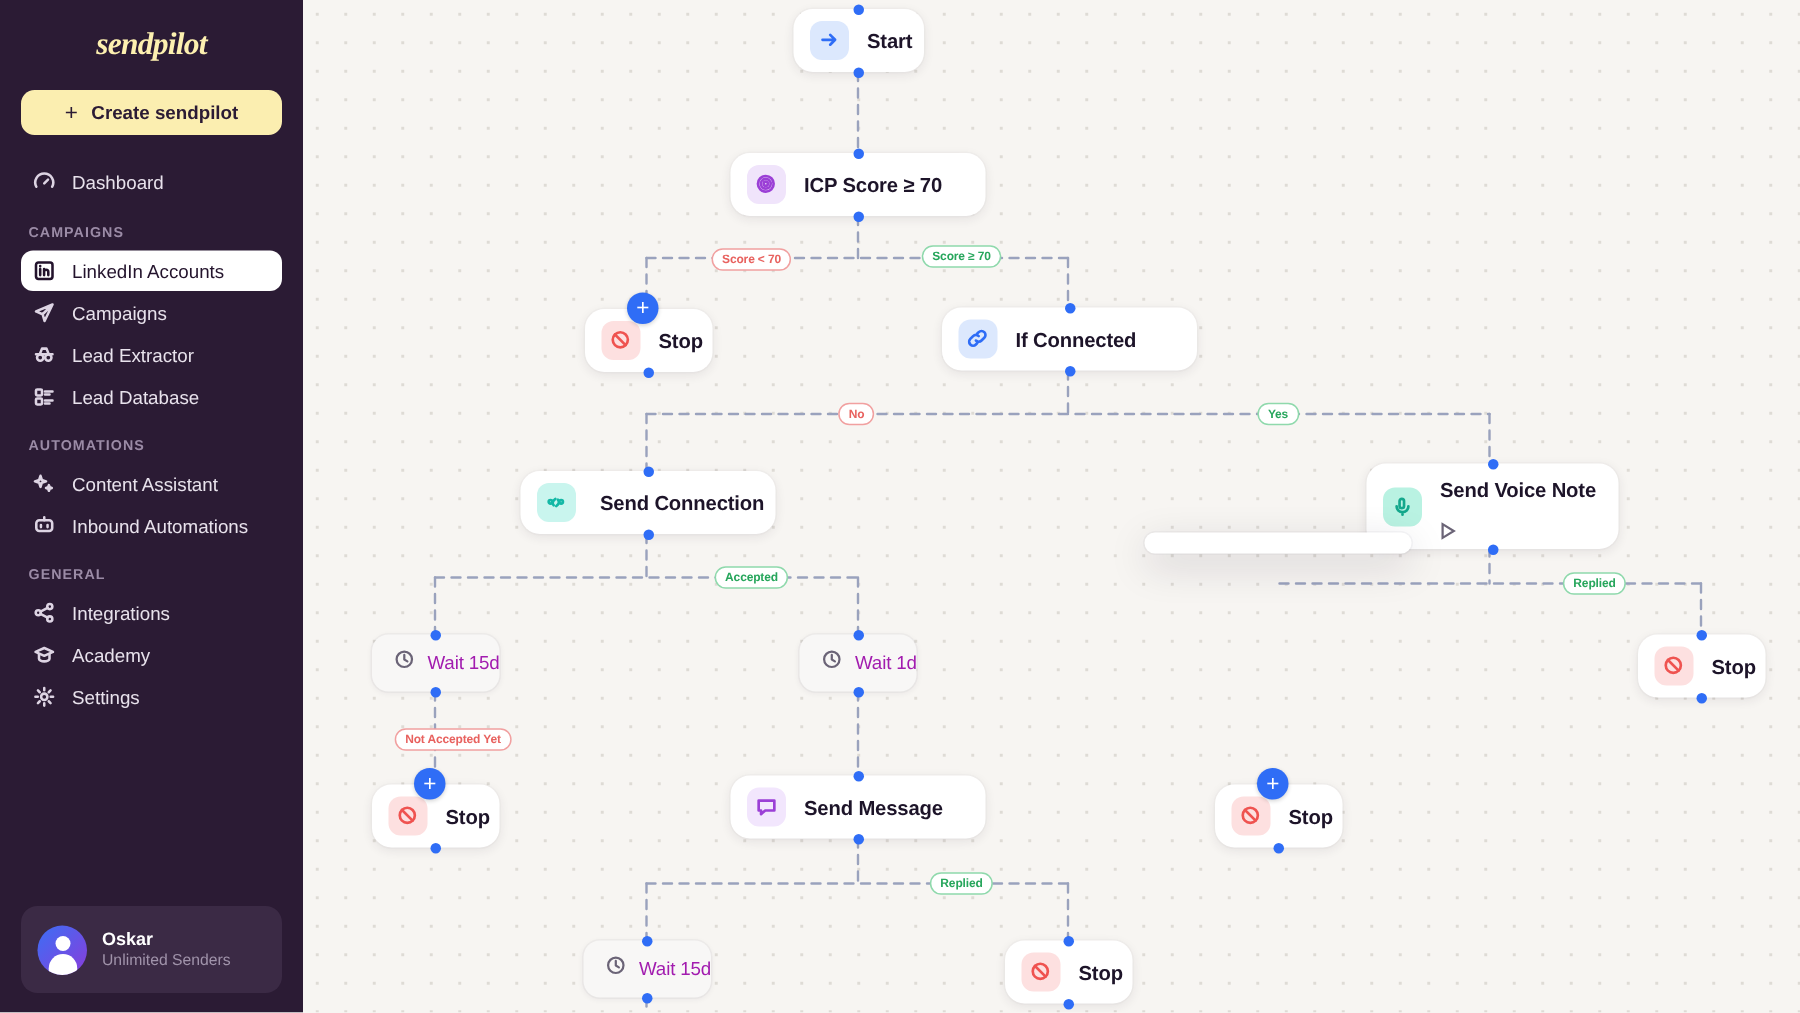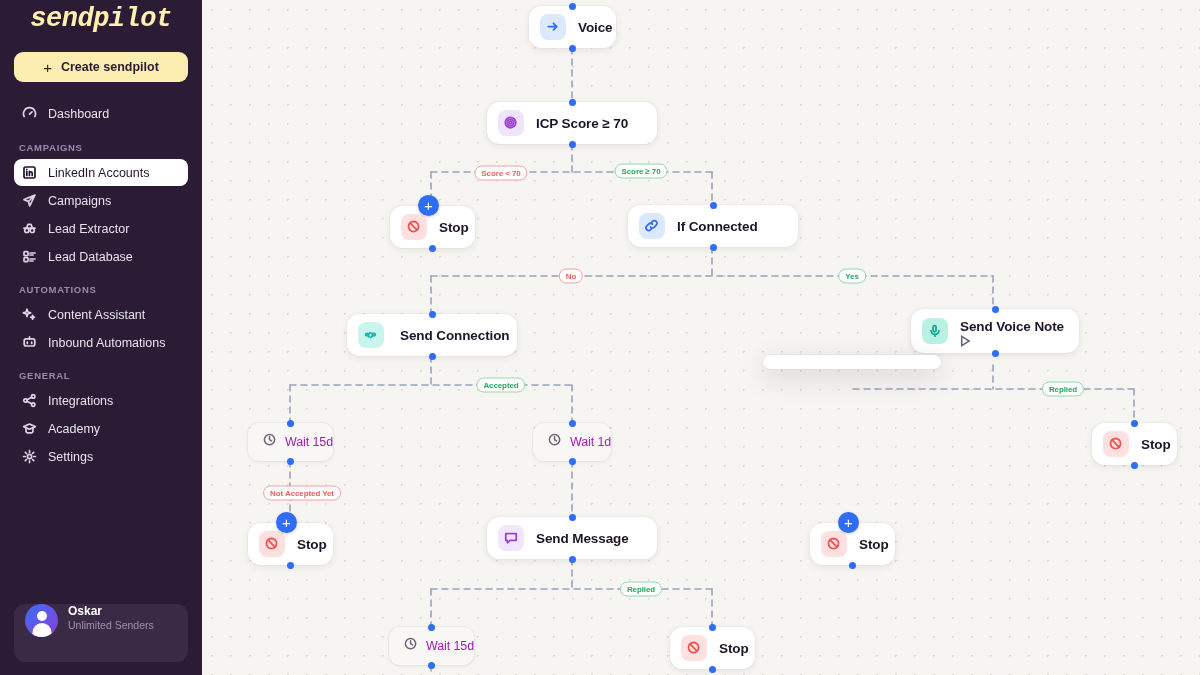--- a/index.html
+++ b/index.html
@@ -16,25 +16,25 @@
     width: 202px; height: 675px;
     background: #2b1b34;
     display: flex; flex-direction: column;
     flex: 0 0 202px;
     position: relative;
     padding: 0 14px;
   }
   #brand {
     text-align: center;
     color: #fdf0b0;
-    font-family: Liberation Mono, monospace;
+    font-family: Liberation Serif, serif;
     font-weight: bold;
-    font-size: 27px;
+    font-size: 21px;
     letter-spacing: -0.5px;
-    margin-top: 4px;
+    margin-top: 17px;
     margin-bottom: 18px;
     font-style: italic;
   }
   #create-campaign {
     background: #fbeeb0;
     color: #2b1b34;
     border: none;
     border-radius: 9px;
     height: 30px;
     width: 100%;
@@ -73,21 +73,21 @@
     font-weight: 500;
   }
   .nav-item.active .ic svg { stroke: #23132c; }
 
   #user-card {
     position: absolute;
     left: 14px; right: 14px; bottom: 13px;
     background: #3b2a45;
     border-radius: 11px;
     height: 58px;
-    display: flex; 
+    display: flex; align-items: center;
     gap: 10px;
     padding: 0 11px;
     cursor: pointer;
   }
   #avatar {
     width: 33px; height: 33px; border-radius: 50%;
     background: linear-gradient(135deg, #3b6ef5 0%, #8a3ddb 100%);
     position: relative; overflow: hidden; flex: 0 0 33px;
   }
   #avatar::before {
@@ -344,21 +344,21 @@
         <path d="M 651 389 H 932" stroke="#9aa2bd" stroke-width="1.6" fill="none" stroke-dasharray="6 5" stroke-linecap="round"></path>
         <path d="M 932 389 V 423" stroke="#9aa2bd" stroke-width="1.6" fill="none" stroke-dasharray="6 5" stroke-linecap="round"></path>
       </svg>
     <div id="nodes-layer">
         <div class="node big" style="left: 327px; top: 6px; width: 87px; height: 42px;">
           <div class="nicon" style="background: rgb(220, 232, 253);">
             <svg viewBox="0 0 15 15" width="14" height="14" fill="none" stroke-width="1.7" stroke-linecap="round" stroke-linejoin="round" stroke="#2f6df6">
               <path d="M2.5 7h9M8 3.5 11.5 7 8 10.5"></path>
             </svg>
           </div>
-          <div class="nlabel">Voice</div>
+          <div class="nlabel">Start</div>
           <div class="handle top"></div>
           <div class="handle bot"></div>
         </div>
         <div class="node big" style="left: 285px; top: 102px; width: 170px; height: 42px;">
           <div class="nicon" style="background: rgb(240, 228, 251);">
             <svg viewBox="0 0 15 15" width="14" height="14" fill="none" stroke-width="1.7" stroke-linecap="round" stroke-linejoin="round" stroke="#9b3fd6">
               <circle cx="7" cy="7" r="5.6"></circle>
               <circle cx="7" cy="7" r="3.5"></circle>
               <circle cx="7" cy="7" r="1.5"></circle>
             </svg>
@@ -396,21 +396,21 @@
               <path d="M5.5 9.5a2.4 2.4 0 0 1 0-3.4l1.2-1.2"></path>
               <path d="M8.5 5.5a2.4 2.4 0 0 1 0 3.4L7.3 10.1"></path>
               <circle cx="3.2" cy="7" r="1.3"></circle>
               <circle cx="10.8" cy="7" r="1.3"></circle>
             </svg>
           </div>
           <div class="nlabel">Send Connection</div>
           <div class="handle top"></div>
           <div class="handle bot"></div>
         </div>
-        <div class="node big" style="left: 709px; top: 309px; width: 168px; height: 44px; align-items: center;">
+        <div class="node big" style="left: 709px; top: 309px; width: 168px; height: 57px; align-items: center;">
           <div class="nicon" style="background: rgb(185, 242, 226);">
             <svg viewBox="0 0 15 15" width="14" height="14" fill="none" stroke-width="1.7" stroke-linecap="round" stroke-linejoin="round" stroke="#14a88c">
               <rect x="5.4" y="1.7" width="3.2" height="6.6" rx="1.6"></rect>
               <path d="M3.3 7a4.2 4.2 0 0 0 8.4 0M7.5 11.2v1.8"></path>
             </svg>
           </div>
           <div class="nlabel" style="align-self: flex-start; margin-top: 10px;">Send Voice Note</div>
           <div class="playbtn"><svg viewBox="0 0 15 15">
               <path d="M4 2.6 12 7.5 4 12.4z"></path>
             </svg></div>

